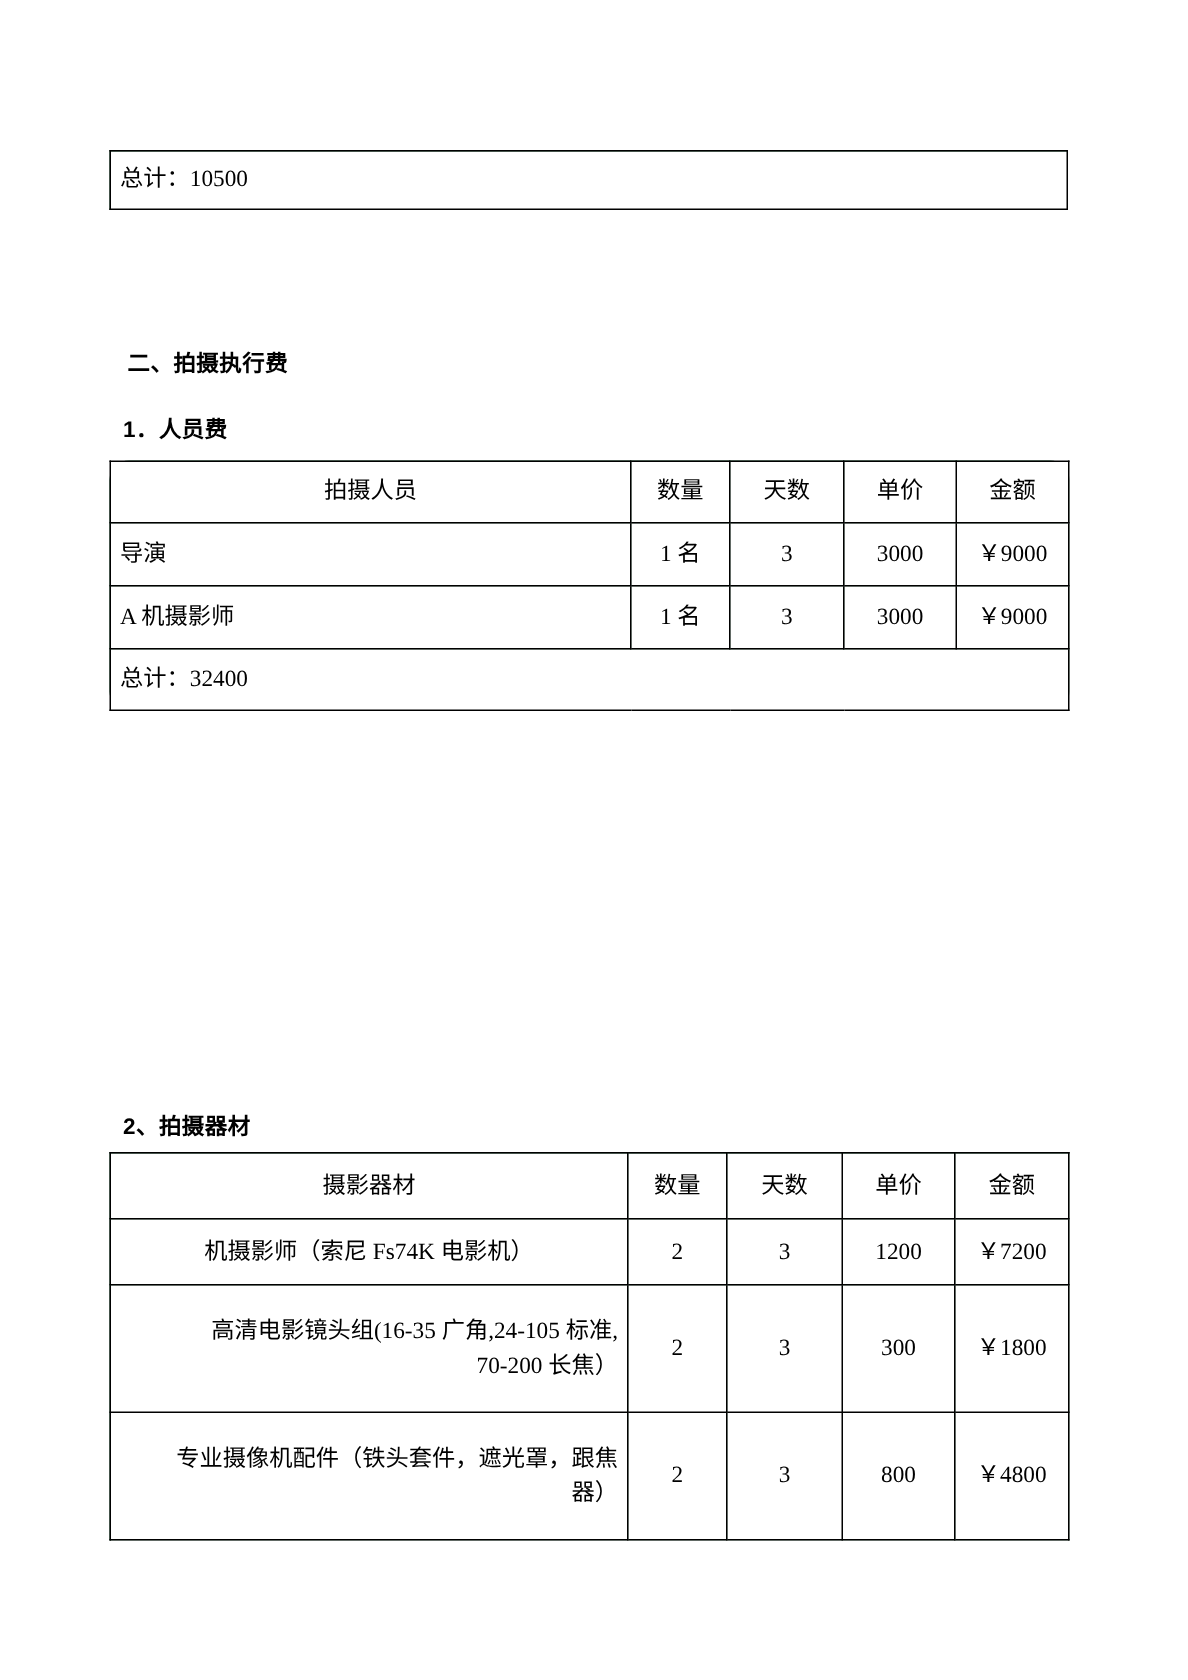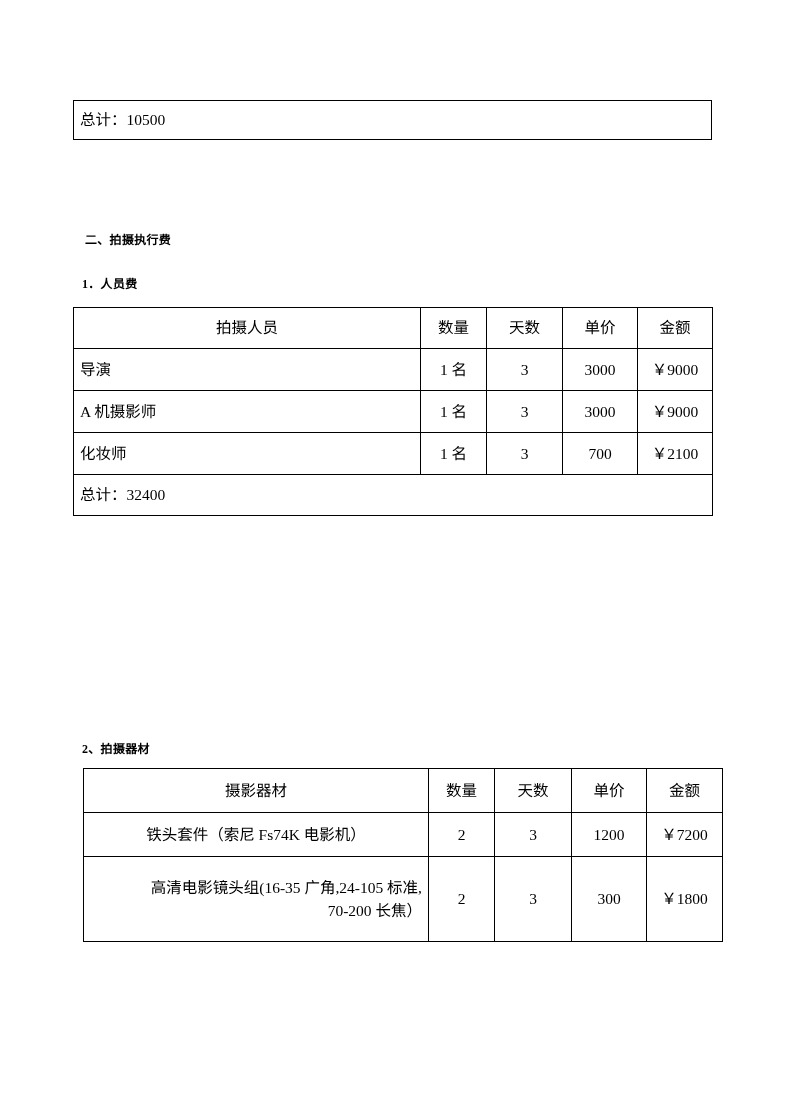--- a/index.html
+++ b/index.html
@@ -52,23 +52,23 @@
     top: 100px;
     width: 639px;
   }
   #summary-box td {
     height: 38px;
   }
 
   
   .heading {
     position: absolute;
-    font-family: Liberation Serif, serif;
+    font-family: Liberation Sans, sans-serif;
     font-weight: bold;
-    font-size: 12px;
+    font-size: 15px;
     letter-spacing: 0.3px;
     white-space: nowrap;
   }
   #heading-section-2 { left: 85px; top: 230px; }
   #heading-sub-1     { left: 82px; top: 274px; text-align: center; }
   #heading-sub-2     { left: 82px; top: 739px; }
 
   
   #personnel-table {
     left: 73px;
@@ -80,21 +80,21 @@
   #personnel-table col.col-qty   { width: 66px; }
   #personnel-table col.col-days  { width: 76px; }
   #personnel-table col.col-price { width: 75px; }
   #personnel-table col.col-amt   { width: 75px; }
   #personnel-table thead td { height: 40px; }
   #personnel-table tbody td { height: 41px; }
   #personnel-table tfoot td { height: 40px; }
 
   
   #equipment-table {
-    left: 83px;
+    left: 73px;
     top: 768px;
     width: 639px;
   }
   #equipment-table col.col-name  { width: 345px; }
   #equipment-table col.col-qty   { width: 66px; }
   #equipment-table col.col-days  { width: 77px; }
   #equipment-table col.col-price { width: 75px; }
   #equipment-table col.col-amt   { width: 76px; }
   #equipment-table thead td { height: 43px; }
   #equipment-table tbody td { height: 43px; }
@@ -149,27 +149,20 @@
         <td class="c-center">3000</td>
         <td class="c-center">￥9000</td>
       </tr>
       <tr>
         <td class="c-left">A 机摄影师</td>
         <td class="c-center">1 名</td>
         <td class="c-center">3</td>
         <td class="c-center">3000</td>
         <td class="c-center">￥9000</td>
       </tr>
-      <tr>
-        <td class="c-left">化妆师</td>
-        <td class="c-center">1 名</td>
-        <td class="c-center">3</td>
-        <td class="c-center">700</td>
-        <td class="c-center">￥2100</td>
-      </tr>
     </tbody>
     <tfoot>
       <tr>
         <td class="c-left" colspan="5">总计：32400</td>
       </tr>
     </tfoot>
   </table>
 
   <div class="heading" id="heading-sub-2">2、拍摄器材</div>
 
@@ -185,32 +178,42 @@
       <tr>
         <td class="c-center">摄影器材</td>
         <td class="c-center">数量</td>
         <td class="c-center">天数</td>
         <td class="c-center">单价</td>
         <td class="c-center">金额</td>
       </tr>
     </thead>
     <tbody>
       <tr>
-        <td class="c-center">铁头套件（索尼 Fs74K 电影机）</td>
+        <td class="c-center">机摄影师（索尼 Fs74K 电影机）</td>
         <td class="c-center">2</td>
         <td class="c-center">3</td>
         <td class="c-center">1200</td>
         <td class="c-center">￥7200</td>
       </tr>
       <tr class="tall">
         <td class="wrap-cell">
           <span class="l1">高清电影镜头组(16-35 广角,24-105 标准,</span>
           <span class="l2">70-200 长焦）</span>
         </td>
         <td class="c-center">2</td>
         <td class="c-center">3</td>
         <td class="c-center">300</td>
         <td class="c-center">￥1800</td>
       </tr>
+      <tr class="tall">
+        <td class="wrap-cell">
+          <span class="l1">专业摄像机配件（铁头套件，遮光罩，跟焦</span>
+          <span class="l2">器）</span>
+        </td>
+        <td class="c-center">2</td>
+        <td class="c-center">3</td>
+        <td class="c-center">800</td>
+        <td class="c-center">￥4800</td>
+      </tr>
     </tbody>
   </table>
 
 </div>
 
 </body></html>

